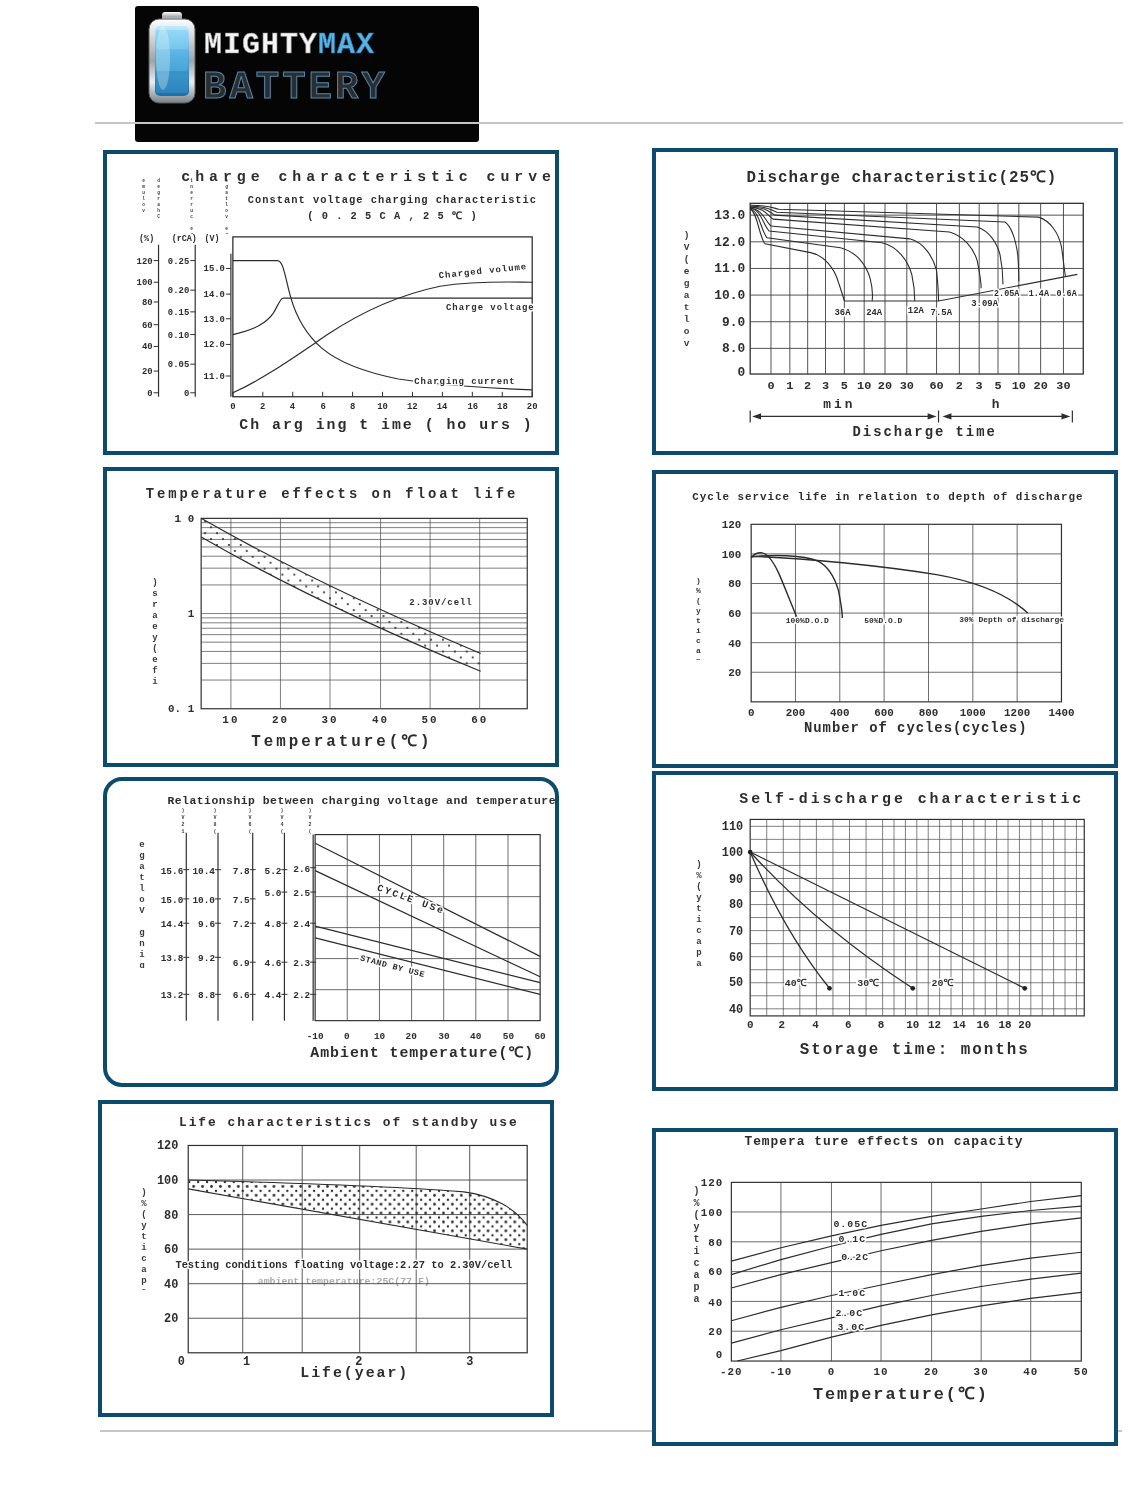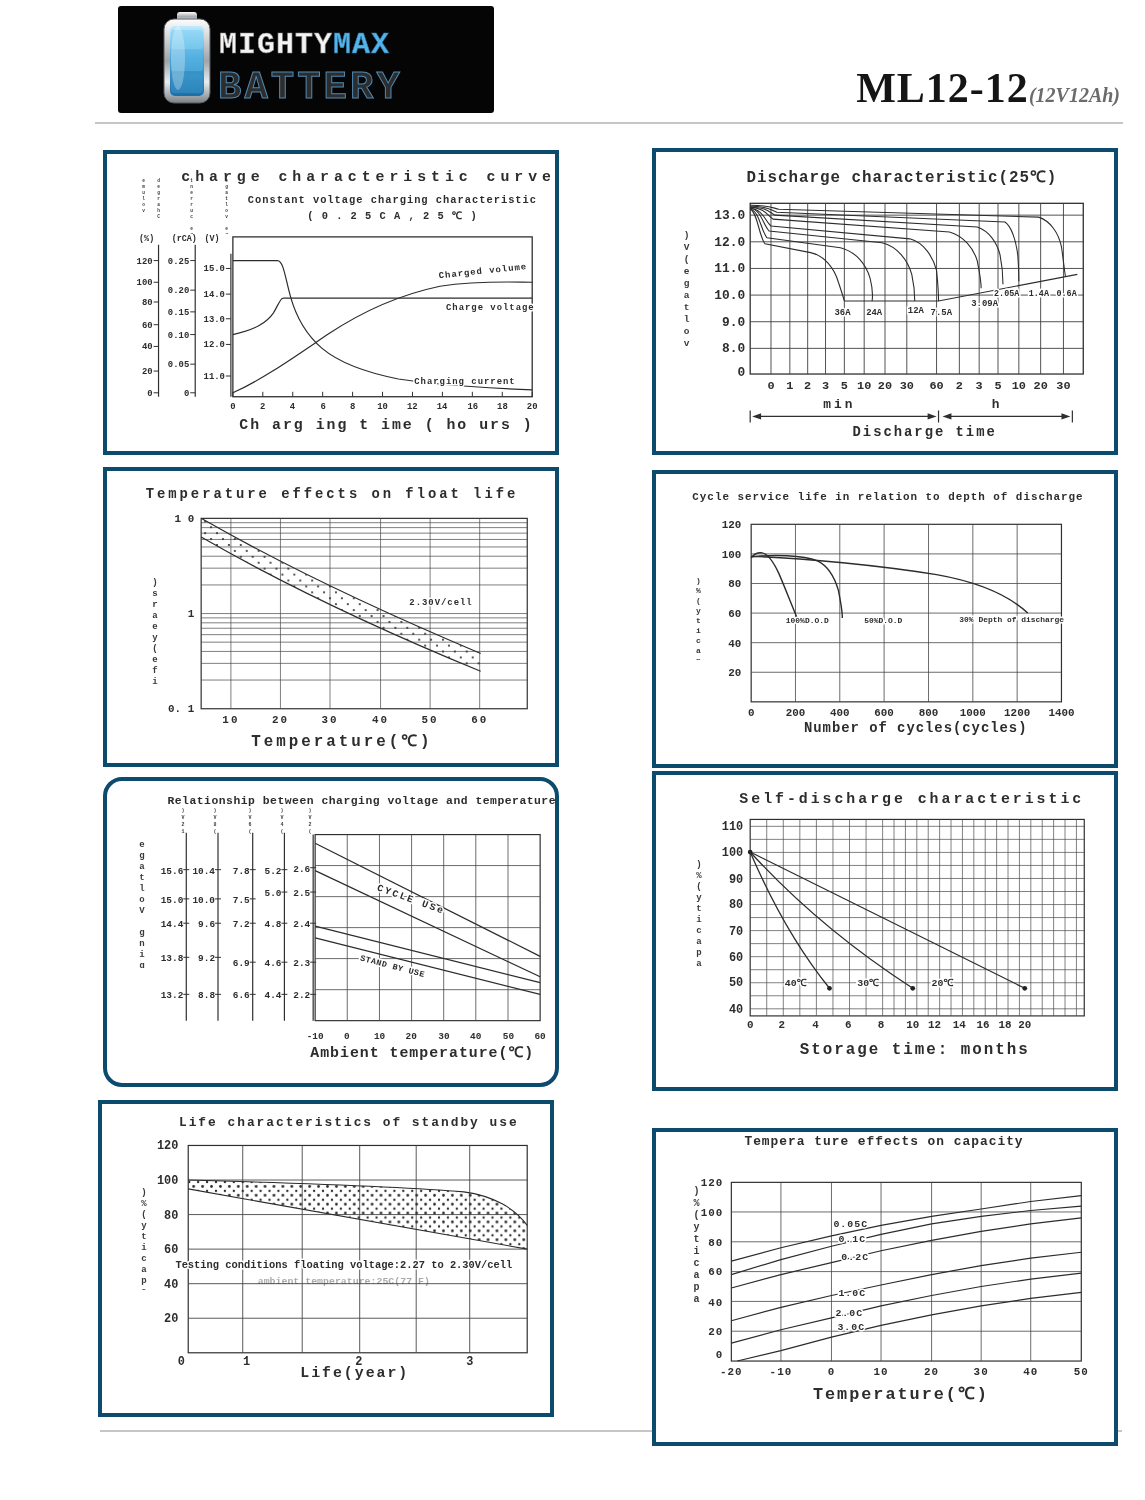--- a/index.html
+++ b/index.html
@@ -6,21 +6,21 @@
   #page{position:relative;width:1145px;height:1500px;background:#fff;overflow:hidden;
         font-family:"Liberation Mono","DejaVu Sans Mono",monospace;}
   .panel{position:absolute;border:4px solid #0c4a6e;background:#fff;box-sizing:border-box;}
   .panel svg{display:block;width:100%;height:100%;}
   svg text{font-family:"Liberation Mono","DejaVu Sans Mono",monospace;font-weight:bold;fill:#2d2d2d;}
   .halo{paint-order:stroke;stroke:#ffffff;stroke-width:3px;}
   .vlab{position:absolute;writing-mode:vertical-rl;text-orientation:upright;
         font-family:"Liberation Mono","DejaVu Sans Mono",monospace;font-weight:bold;
         color:#3a3a3a;white-space:nowrap;letter-spacing:1px;overflow:hidden;}
   .rule{position:absolute;background:#c6c6c6;height:2px;}
-  #logo{position:absolute;left:118px;top:6px;width:344px;height:107px;background:#050505;border-radius:3px;padding-left:32px;}
+  #logo{position:absolute;left:135px;top:6px;width:344px;height:136px;background:#050505;border-radius:3px;}
   #model-block{position:absolute;left:790px;top:64px;width:330px;text-align:right;white-space:nowrap;}
   #model-block .model{font-family:"Liberation Serif","DejaVu Serif",serif;font-weight:bold;
         font-size:42px;color:#151515;letter-spacing:1px;}
   #model-block .spec{font-family:"Liberation Serif","DejaVu Serif",serif;font-style:italic;
         font-weight:bold;font-size:20px;color:#6b6b6b;}
 </style>
 </head>
 <body>
 
 <div id="page">
@@ -49,23 +49,20 @@
         <rect x="21" y="68" width="32" height="19" rx="3" fill="#3e9ccd" opacity=".45"></rect>
         <ellipse cx="28" cy="52" rx="7" ry="32" fill="#ffffff" opacity=".28"></ellipse>
       </g>
       <text x="69" y="47" font-family="Liberation Sans, DejaVu Sans, sans-serif" font-size="30" font-weight="bold" letter-spacing="1">
         <tspan fill="#f4f4f4" stroke="#8a8a8a" stroke-width=".6">MIGHTY</tspan><tspan fill="#55b3e8" stroke="#2a76a6" stroke-width=".6">MAX</tspan>
       </text>
       <text x="68" y="92" font-family="Liberation Sans, DejaVu Sans, sans-serif" font-size="39" font-weight="bold" letter-spacing="3" fill="url(#silv)" stroke="#4e8ab4" stroke-width="1">BATTERY</text>
     </svg>
   </div>
 
-  <div id="model-block">
-    <span class="model">ML12-12</span><span class="spec">(12V12Ah)</span>
-  </div>
 
   <div class="rule" style="left:95px;top:122px;width:1028px;"></div>
   <div class="rule" style="left:100px;top:1430px;width:1022px;"></div>
 
   <section class="panel" style="left:103px;top:150px;width:456px;height:305px;">
     <svg viewBox="0 0 452 301" preserveAspectRatio="none">
       <text x="264" y="27" font-size="15" letter-spacing="5" text-anchor="middle">charge characteristic curve</text>
       <text x="288" y="50" font-size="10.5" letter-spacing="1" text-anchor="middle">Constant voltage charging characteristic</text>
       <text x="288" y="66" font-size="10.5" letter-spacing="1" text-anchor="middle">( 0 . 2 5 C A , 2 5 ℃ )</text>
 

